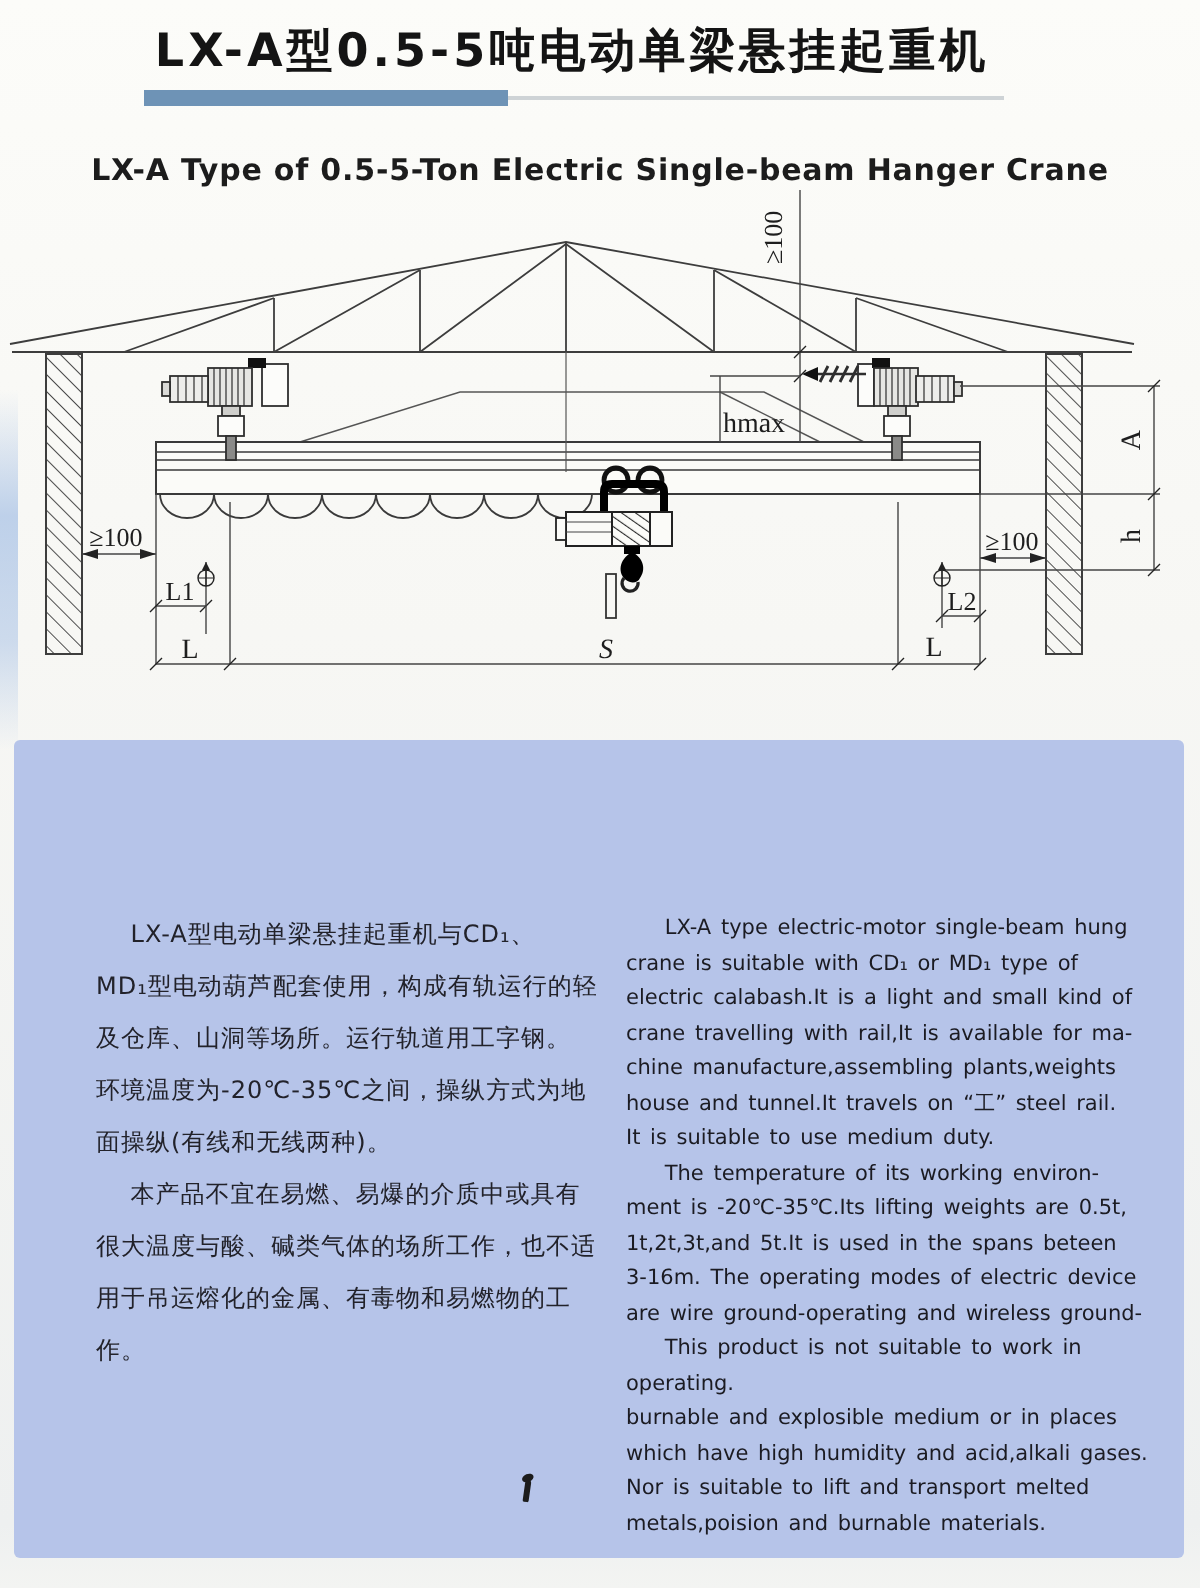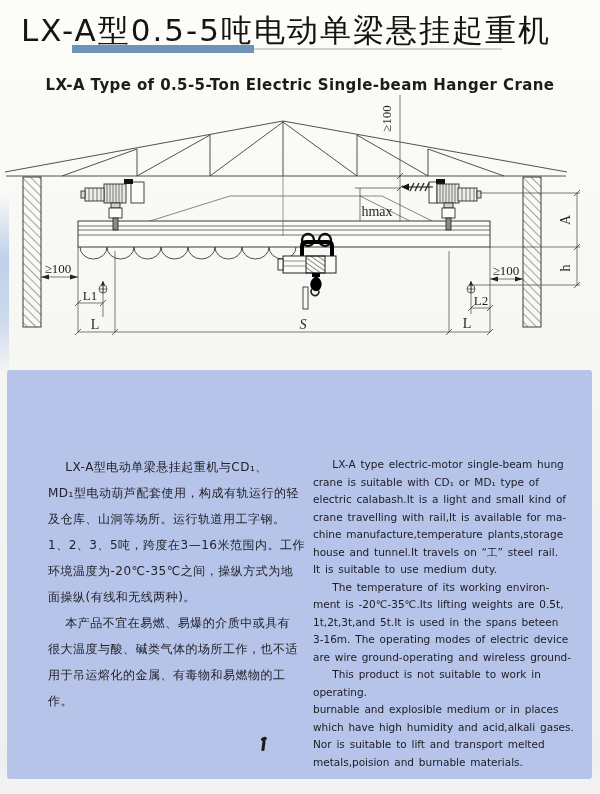--- a/index.html
+++ b/index.html
@@ -7,21 +7,21 @@
     width:600px;height:794px;
     font-family:"DejaVu Sans","Liberation Sans",sans-serif;
     background:linear-gradient(180deg,#fcfcf9 0%,#f7f7f4 40%,#eef0f0 96%,#f3f4f2 100%);
     overflow:hidden;
   }
   .page{position:relative;width:600px;height:794px;overflow:hidden;}
 
   
   .title-cn{
     position:absolute;left:0;top:10px;width:572px;text-align:center;
-    font-size:31px;font-weight:normal;color:#141414;letter-spacing:2px;
+    font-size:23px;font-weight:bold;color:#141414;letter-spacing:2px;
     font-family:"DejaVu Sans",sans-serif;
   }
   .accent-bar{position:absolute;left:72px;top:45px;width:182px;height:8px;background:#6e93b6;}
   .accent-line{position:absolute;left:254px;top:48px;width:248px;height:2px;background:#ced3d6;}
   .title-en{
     position:absolute;left:0;top:54px;width:600px;text-align:center;
     font-size:15px;font-weight:bold;color:#1c1c1c;letter-spacing:0.4px;margin-top:22px;
   }
 
   
@@ -204,34 +204,33 @@
       <text class="dim-label" x="467" y="240" text-anchor="middle" font-size="14">L</text>
       <text class="dim-label" x="303" y="241" text-anchor="middle" font-size="14" font-style="italic">S</text>
     </g>
   </svg>
 
   <div class="panel">
     <div class="col col-left">
         <div class="tl">    LX-A型电动单梁悬挂起重机与CD₁、</div>
         <div class="tl">MD₁型电动葫芦配套使用，构成有轨运行的轻</div>
         <div class="tl">及仓库、山洞等场所。运行轨道用工字钢。</div>
-        <div class="tl">1、2、3、5吨，跨度在3—16米范围内。工作</div>
         <div class="tl">环境温度为-20℃-35℃之间，操纵方式为地</div>
         <div class="tl">面操纵(有线和无线两种)。</div>
         <div class="tl">    本产品不宜在易燃、易爆的介质中或具有</div>
         <div class="tl">很大温度与酸、碱类气体的场所工作，也不适</div>
         <div class="tl">用于吊运熔化的金属、有毒物和易燃物的工</div>
         <div class="tl">作。</div>
       </div>
     <div class="col col-right">
         <div class="tl">    LX-A type electric-motor single-beam hung</div>
         <div class="tl">crane is suitable with CD₁ or MD₁ type of</div>
         <div class="tl">electric calabash.It is a light and small kind of</div>
         <div class="tl">crane travelling with rail,It is available for ma-</div>
-        <div class="tl">chine manufacture,temperature plants,storage</div>
+        <div class="tl">chine manufacture,assembling plants,weights</div>
         <div class="tl">house and tunnel.It travels on “工” steel rail.</div>
         <div class="tl">It is suitable to use medium duty.</div>
         <div class="tl">    The temperature of its working environ-</div>
         <div class="tl">ment is -20℃-35℃.Its lifting weights are 0.5t,</div>
         <div class="tl">1t,2t,3t,and 5t.It is used in the spans beteen</div>
         <div class="tl">3-16m. The operating modes of electric device</div>
         <div class="tl">are wire ground-operating and wireless ground-</div>
         <div class="tl">    This product is not suitable to work in</div>
         <div class="tl">operating.</div>
         <div class="tl">burnable and explosible medium or in places</div>

